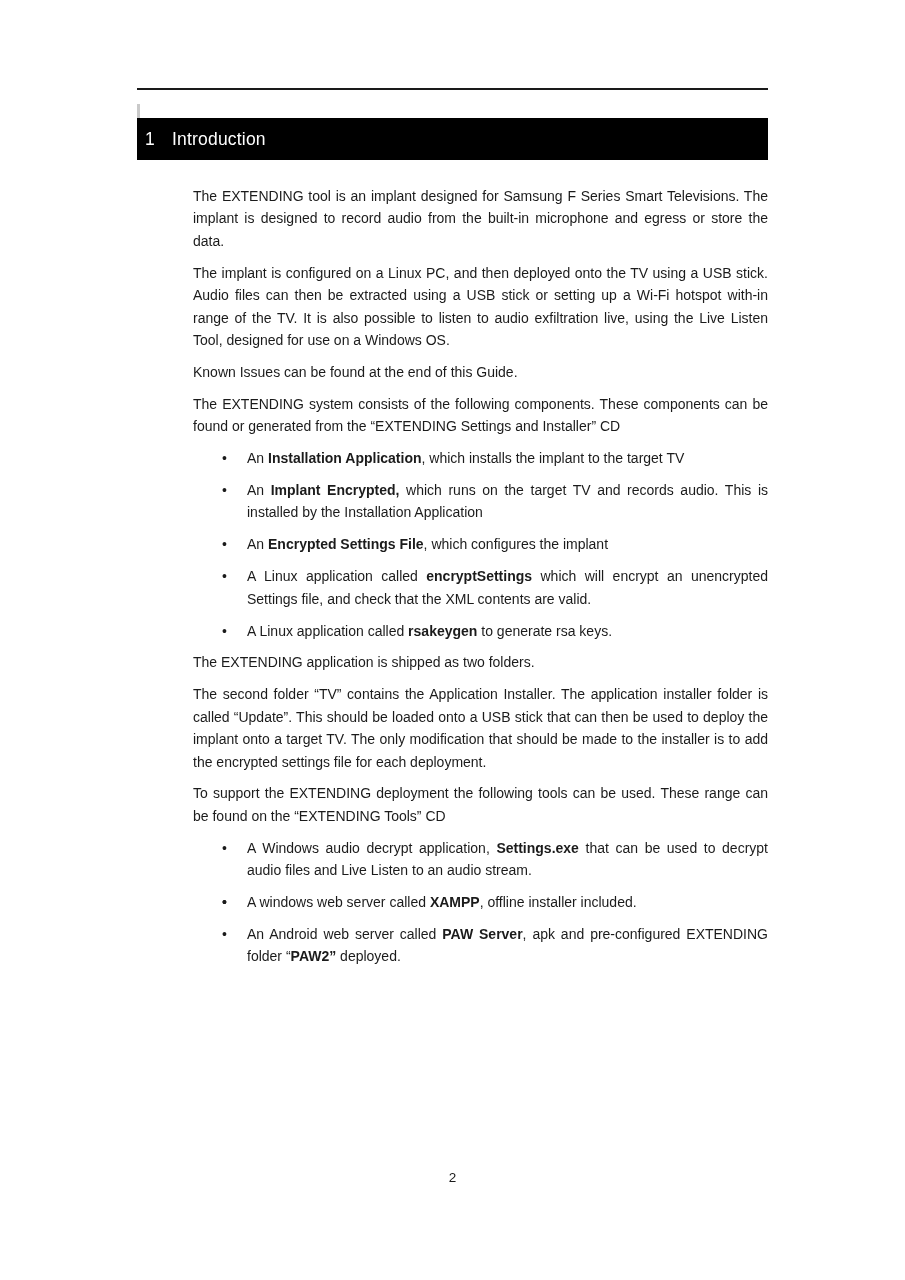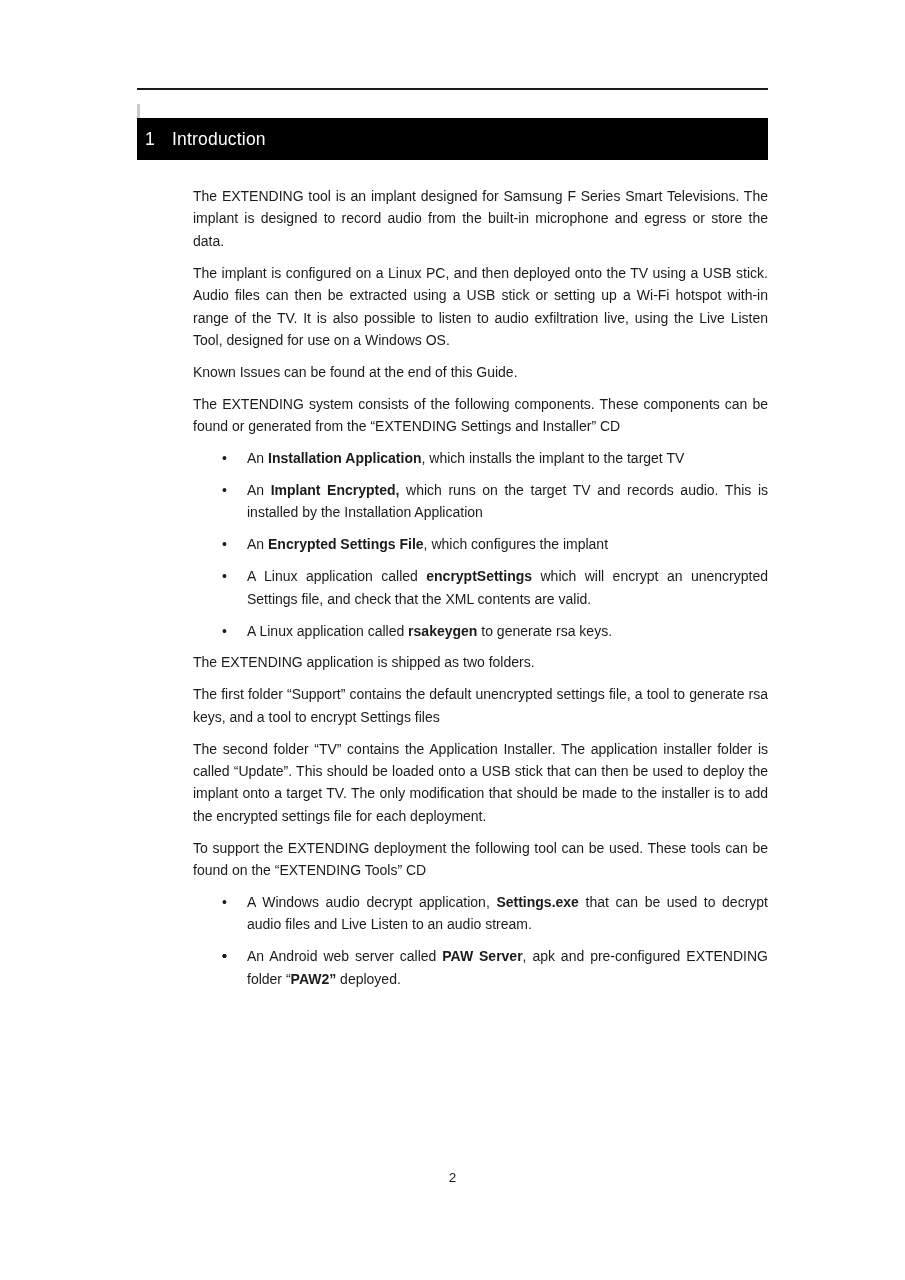--- a/index.html
+++ b/index.html
@@ -97,24 +97,23 @@
       <div class="para"><span>The EXTENDING tool is an implant designed for Samsung F Series Smart Televisions. The implant is designed to record audio from the built-in microphone and egress or store the data.</span></div>
       <div class="para"><span>The implant is configured on a Linux PC, and then deployed onto the TV using a USB stick. Audio files can then be extracted using a USB stick or setting up a Wi-Fi hotspot with-in range of the TV. It is also possible to listen to audio exfiltration live, using the Live Listen Tool, designed for use on a Windows OS.</span></div>
       <div class="para"><span>Known Issues can be found at the end of this Guide.</span></div>
       <div class="para"><span>The EXTENDING system consists of the following components. These components can be found or generated from the “EXTENDING Settings and Installer” CD</span></div>
       <div class="bullet"><span class="marker">•</span><span><span>An </span><b>Installation Application</b><span>, which installs the implant to the target TV</span></span></div>
       <div class="bullet"><span class="marker">•</span><span><span>An </span><b>Implant Encrypted,</b><span> which runs on the target TV and records audio. This is installed by the Installation Application</span></span></div>
       <div class="bullet"><span class="marker">•</span><span><span>An </span><b>Encrypted Settings File</b><span>, which configures the implant</span></span></div>
       <div class="bullet"><span class="marker">•</span><span><span>A Linux application called </span><b>encryptSettings</b><span> which will encrypt an unencrypted Settings file, and check that the XML contents are valid.</span></span></div>
       <div class="bullet"><span class="marker">•</span><span><span>A Linux application called </span><b>rsakeygen</b><span> to generate rsa keys.</span></span></div>
       <div class="para"><span>The EXTENDING application is shipped as two folders.</span></div>
-      <div class="para"><span>The first folder “Support” contains the default unencrypted settings file, a tool to generate rsa keys, and a tool to encrypt Settings files</span></div>
       <div class="para"><span>The second folder “TV” contains the Application Installer. The application installer folder is called “Update”. This should be loaded onto a USB stick that can then be used to deploy the implant onto a target TV. The only modification that should be made to the installer is to add the encrypted settings file for each deployment.</span></div>
-      <div class="para"><span>To support the EXTENDING deployment the following tool can be used. These tools can be found on the “EXTENDING Tools” CD</span></div>
+      <div class="para"><span>To support the EXTENDING deployment the following tools can be used. These range can be found on the “EXTENDING Tools” CD</span></div>
       <div class="bullet"><span class="marker">•</span><span><span>A Windows audio decrypt application, </span><b>Settings.exe</b><span> that can be used to decrypt audio files and Live Listen to an audio stream.</span></span></div>
       <div class="bullet"><span class="marker">•</span></div>
-      <div class="bullet"><span class="marker">•</span></div>
+      <div class="bullet"><span class="marker">•</span><span><span>A windows web server called </span><b>XAMPP</b><span>, offline installer included.</span></span></div>
       <div class="bullet"><span class="marker">•</span><span><span>An Android web server called </span><b>PAW Server</b><span>, apk and pre-configured EXTENDING folder “</span><b>PAW2”</b><span> deployed.</span></span></div>
     </div>
 
   <div class="page-number">2</div>
 
 </div>
 
 </body></html>

